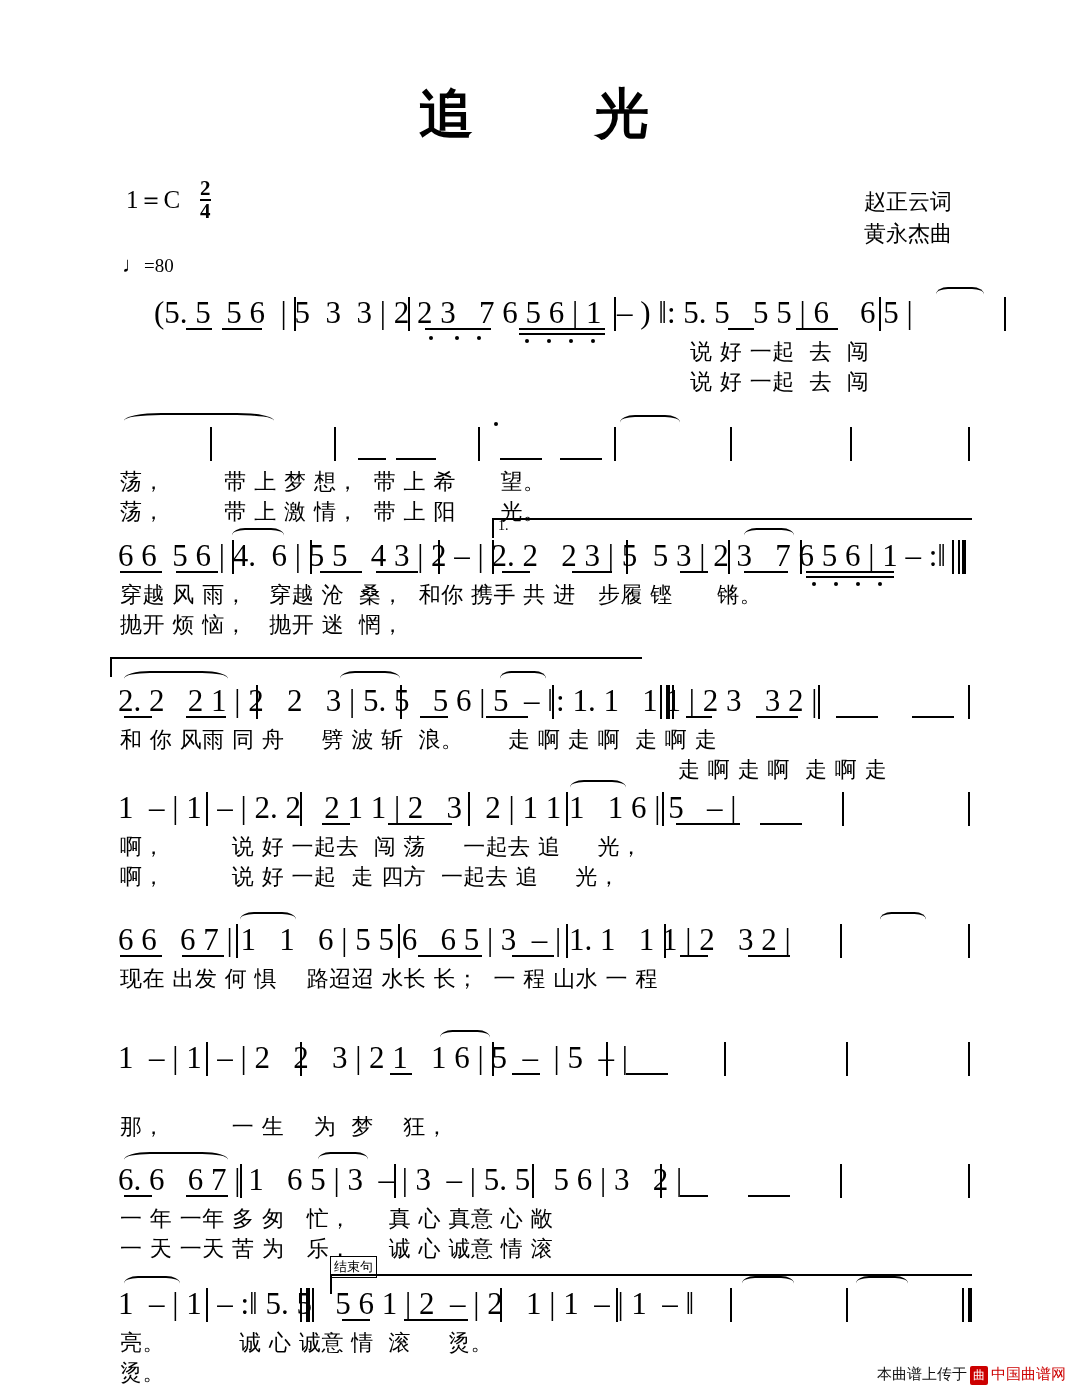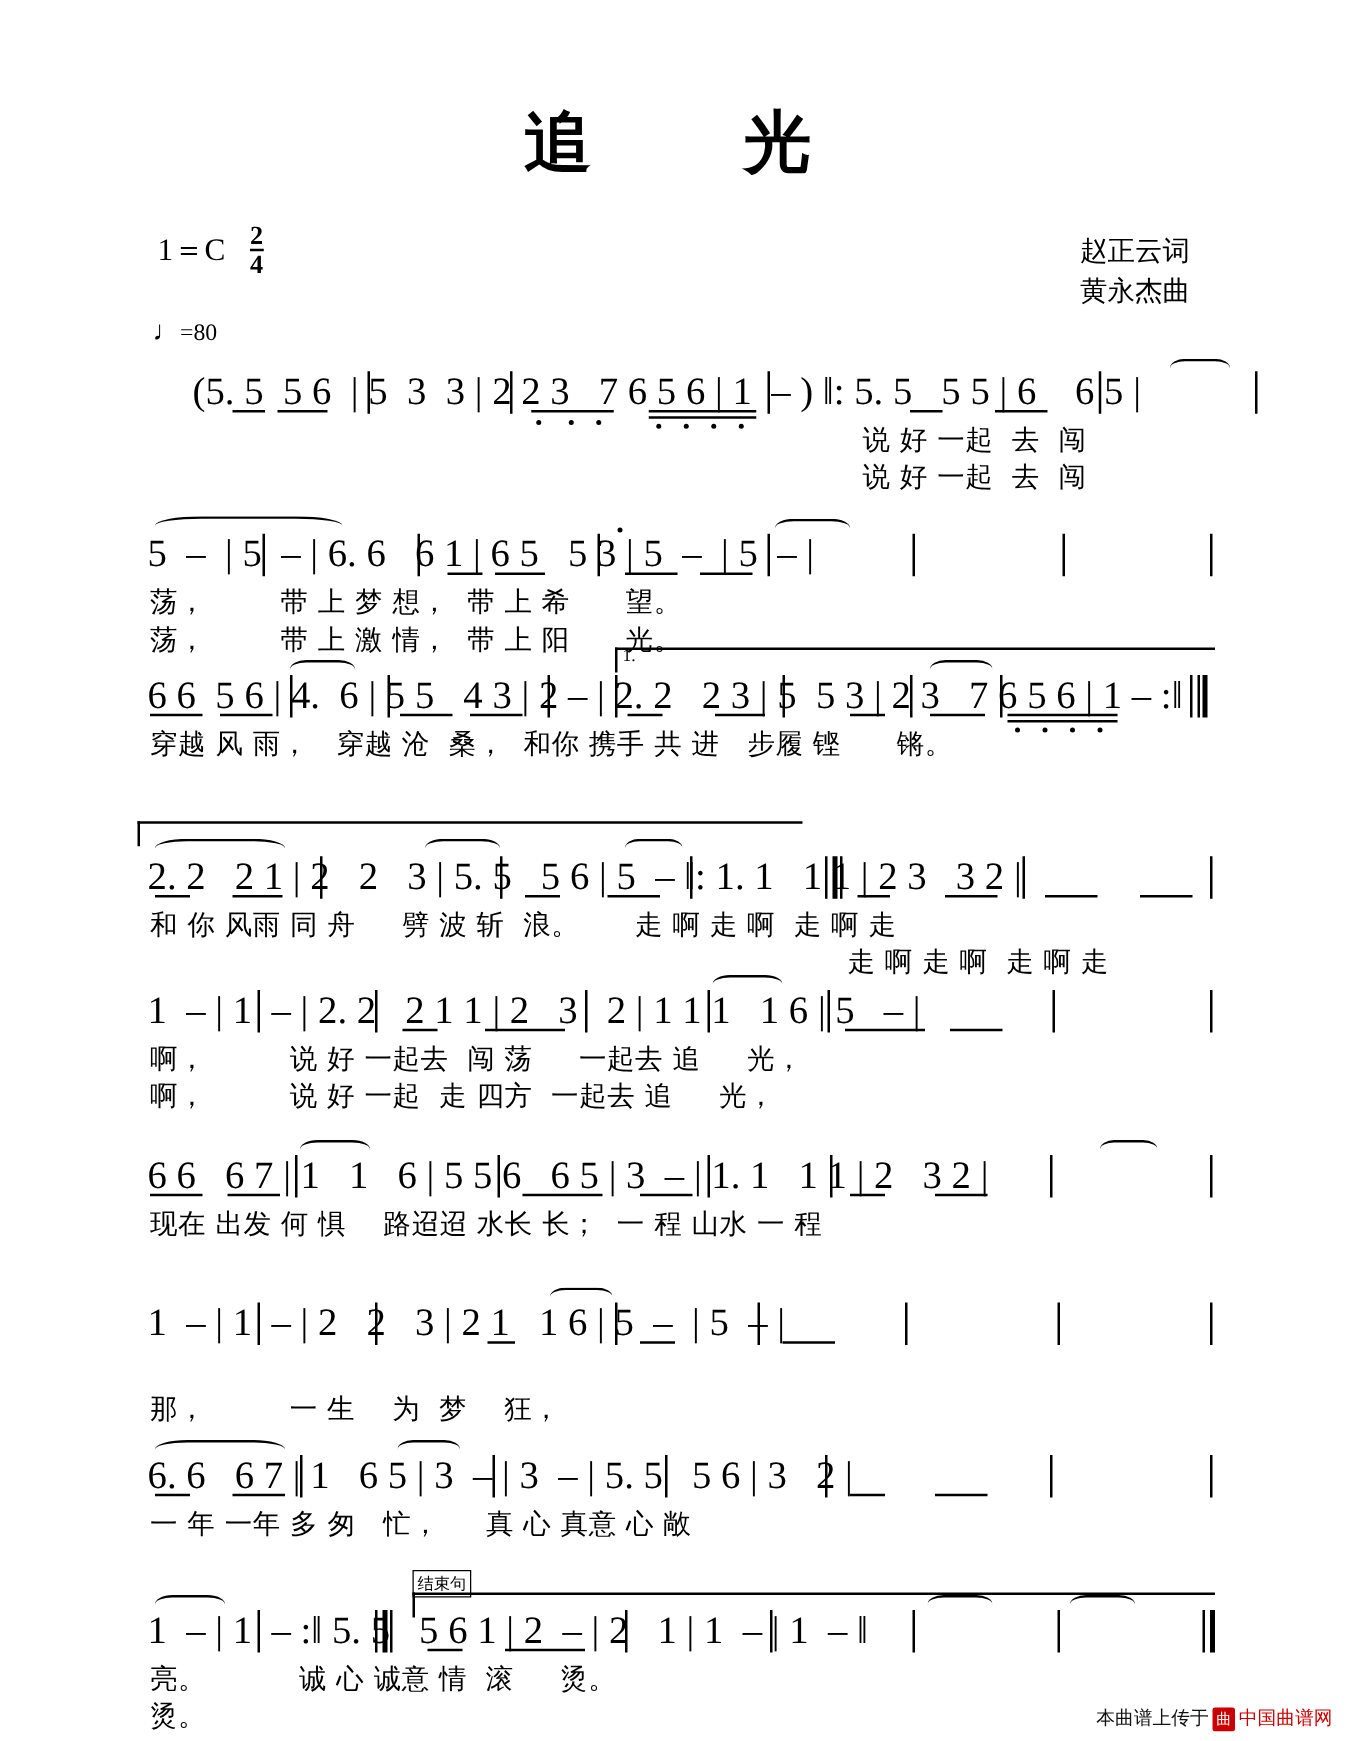--- a/index.html
+++ b/index.html
@@ -79,21 +79,20 @@
       <div class="bar" style="left:578px;top:2px;"></div>
       <div class="bar" style="left:843px;top:2px;"></div>
       <div class="bar" style="left:968px;top:2px;"></div>
     </div>
     <div class="lyr" style="left:690px;top:42px;">说 好 一起  去  闯</div>
     <div class="lyr" style="left:690px;top:72px;">说 好 一起  去  闯</div>
   </div>
 
   <div class="system" style="top:425px;">
     <div class="row-notes">
-      <div class="note-cell" style="left:118px;top:0;">5  –  | 5  – | 6. 6   6 1 | 6 5   5 3 | 5  –  | 5  – |</div>
       <div class="slur" style="left:124px;top:-12px;width:150px;"></div>
       <div class="slur" style="left:620px;top:-10px;width:60px;"></div>
       <div class="uline" style="left:358px;top:33px;width:28px;"></div>
       <div class="uline" style="left:396px;top:33px;width:40px;"></div>
       <div class="uline" style="left:500px;top:33px;width:42px;"></div>
       <div class="uline" style="left:560px;top:33px;width:42px;"></div>
       <div class="dotU" style="left:494px;top:-3px;"></div>
       <div class="bar" style="left:210px;top:2px;"></div>
       <div class="bar" style="left:334px;top:2px;"></div>
       <div class="bar" style="left:478px;top:2px;"></div>
@@ -135,20 +134,21 @@
       <div class="bar" style="left:626px;top:2px;"></div>
       <div class="bar" style="left:728px;top:2px;"></div>
       <div class="bar" style="left:800px;top:2px;"></div>
       <div class="bar" style="left:952px;top:2px;"></div>
       <div class="repeatL" style="left:958px;top:2px;">
         <i style="left:0;top:0;width:2px;height:34px;"></i>
         <i style="left:4px;top:0;width:4px;height:34px;"></i>
       </div>
     </div>
     <div class="lyr" style="left:120px;top:42px;">穿越 风 雨，   穿越 沧  桑，  和你 携手 共 进   步履 铿      锵。</div>
+    <div class="lyr" style="left:120px;top:72px;">抛开 烦 恼，   抛开 迷  惘，</div>
   </div>
 
   <div class="system" style="top:675px;">
     <div class="row-notes">
       <div class="brk" style="left:110px;top:-18px;width:530px;">
           <span></span>
         </div>
       <div class="note-cell" style="left:118px;top:8px;">2. 2   2 1 | 2   2   3 | 5. 5   5 6 | 5  – ‖: 1. 1   1 1 | 2 3   3 2 |</div>
       <div class="uline" style="left:124px;top:41px;width:28px;"></div>
       <div class="uline" style="left:186px;top:41px;width:40px;"></div>
@@ -246,20 +246,21 @@
       <div class="slur" style="left:124px;top:-10px;width:104px;"></div>
       <div class="slur" style="left:318px;top:-10px;width:50px;"></div>
       <div class="bar" style="left:240px;top:2px;"></div>
       <div class="bar" style="left:394px;top:2px;"></div>
       <div class="bar" style="left:532px;top:2px;"></div>
       <div class="bar" style="left:660px;top:2px;"></div>
       <div class="bar" style="left:840px;top:2px;"></div>
       <div class="bar" style="left:968px;top:2px;"></div>
     </div>
     <div class="lyr" style="left:120px;top:42px;">一 年 一年 多 匆   忙，     真 心 真意 心 敞</div>
+    <div class="lyr" style="left:120px;top:72px;">一 天 一天 苦 为   乐，     诚 心 诚意 情 滚</div>
   </div>
 
   <div class="system" style="top:1278px;">
     <div class="row-notes">
       <div class="boxlab" style="left:330px;top:-22px;">结束句</div>
       <div class="brk" style="left:330px;top:-4px;width:640px;"></div>
       <div class="note-cell" style="left:118px;top:8px;">1  – | 1  – :‖ 5. 5   5 6 1 | 2  – | 2   1 | 1  – | 1  – ‖</div>
       <div class="uline" style="left:342px;top:41px;width:28px;"></div>
       <div class="uline" style="left:404px;top:41px;width:64px;"></div>
       <div class="slur" style="left:124px;top:-2px;width:56px;"></div>

